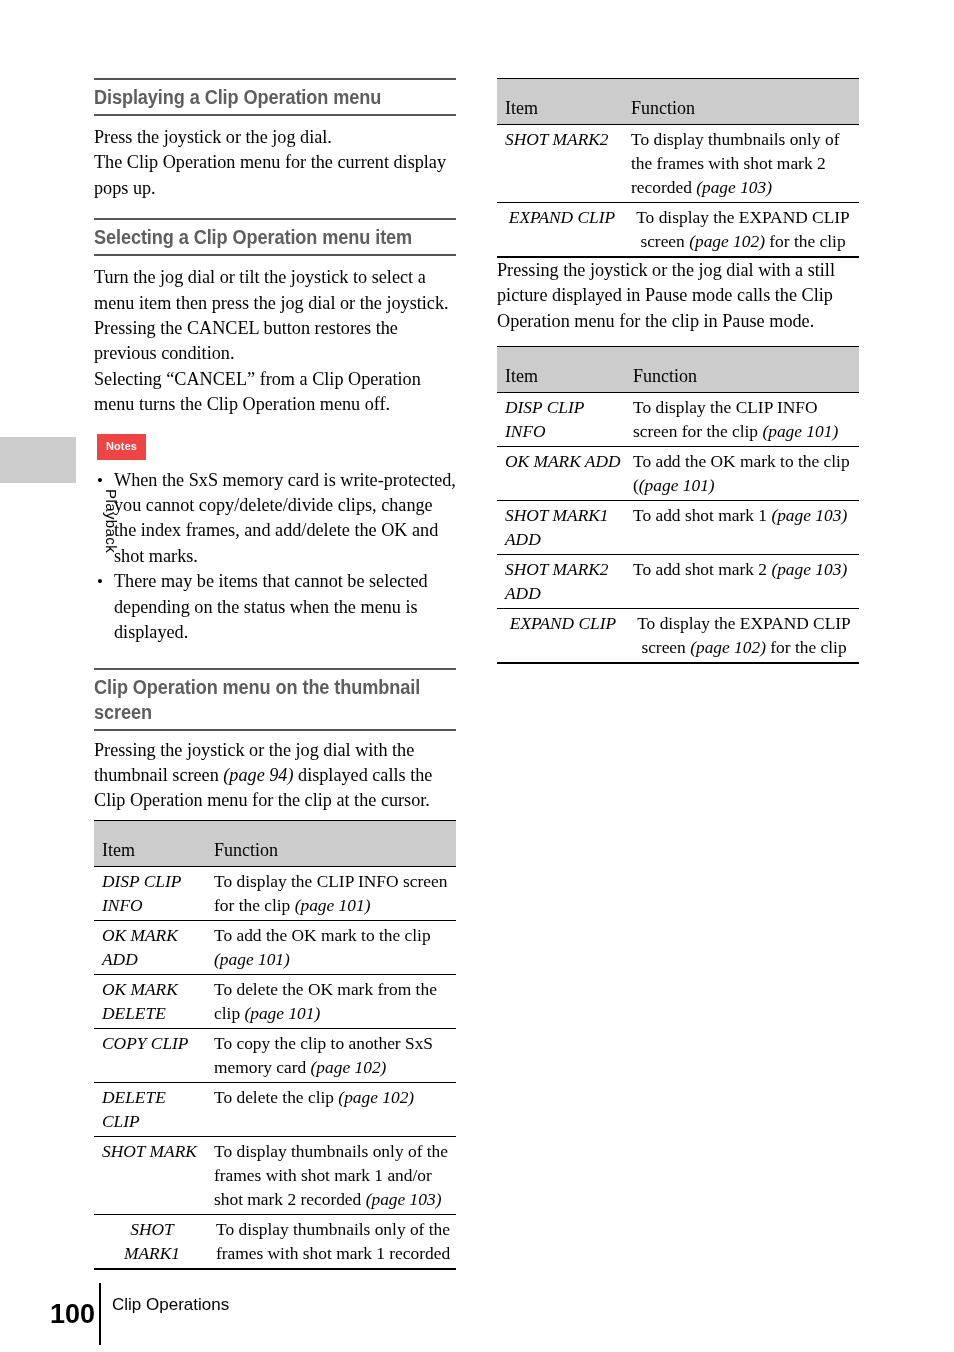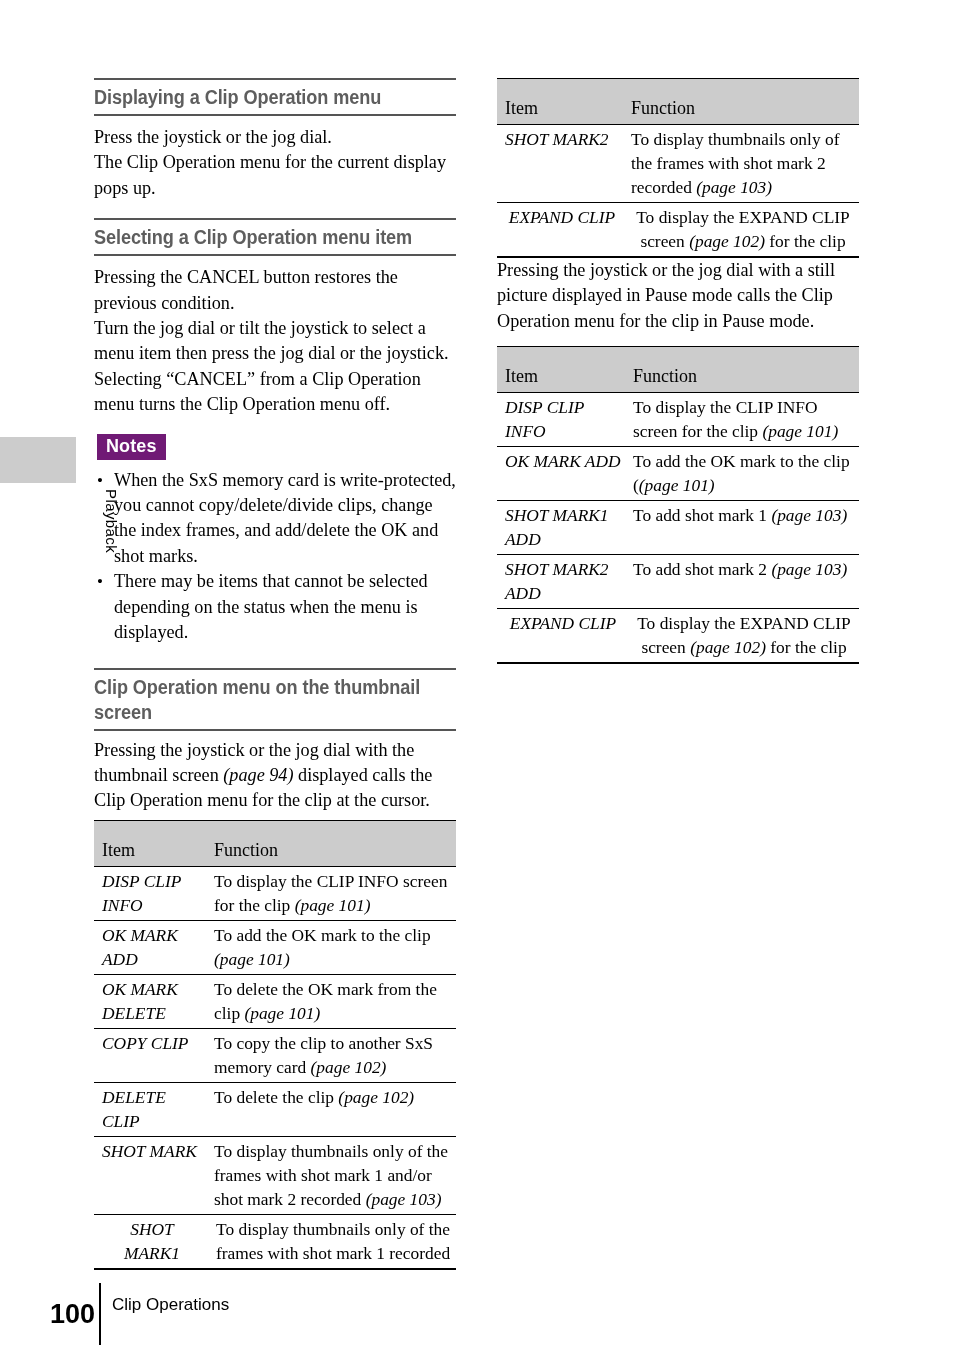--- a/index.html
+++ b/index.html
@@ -94,25 +94,25 @@
     line-height: 25.4px;
     margin: 0 0 14px 0;
     text-align: left;
   }
   p.body.nogap { margin-bottom: 17px; }
   i.pg { font-style: italic; }
 
   
   .notes-badge {
     display: inline-block;
-    background: #701a75;
+    background: #ef4444;
     color: #ffffff;
     font-family: "Liberation Sans", "DejaVu Sans", sans-serif;
     font-weight: bold;
-    font-size: 18px;
+    font-size: 11px;
     line-height: 15px;
     padding: 5px 9px 6px 9px;
     margin: 2px 16px 8px 3px;
     letter-spacing: 0.1px;
   }
   ul.notes {
     list-style: none;
     margin: 0 0 14px 0;
     padding: 0;
   }
@@ -216,22 +216,22 @@
   <div class="section-head">
     <div class="sh-line">Displaying a Clip Operation menu</div>
   </div>
   <p class="body" style="margin-bottom:0;"><span>Press the joystick or the jog dial.</span></p>
   <p class="body nogap"><span>The Clip Operation menu for the current display pops up.</span></p>
 
   
   <div class="section-head">
     <div class="sh-line">Selecting a Clip Operation menu item</div>
   </div>
+  <p class="body" style="margin-bottom:0;"><span>Turn the jog dial or tilt the joystick to select a menu item then press the jog dial or the joystick.</span></p>
   <p class="body" style="margin-bottom:0;"><span>Pressing the CANCEL button restores the previous condition.</span></p>
-  <p class="body" style="margin-bottom:0;"><span>Turn the jog dial or tilt the joystick to select a menu item then press the jog dial or the joystick.</span></p>
   <p class="body" style="margin-bottom:14px;"><span>Selecting “CANCEL” from a Clip Operation menu turns the Clip Operation menu off.</span></p>
 
   <div class="notes-badge">Notes</div>
   <ul class="notes">
     <li>When the SxS memory card is write-protected, you cannot copy/delete/divide clips, change the index frames, and add/delete the OK and shot marks.</li>
     <li>There may be items that cannot be selected depending on the status when the menu is displayed.</li>
   </ul>
 
   
   <div class="section-head tight" style="margin-top:22px;">

